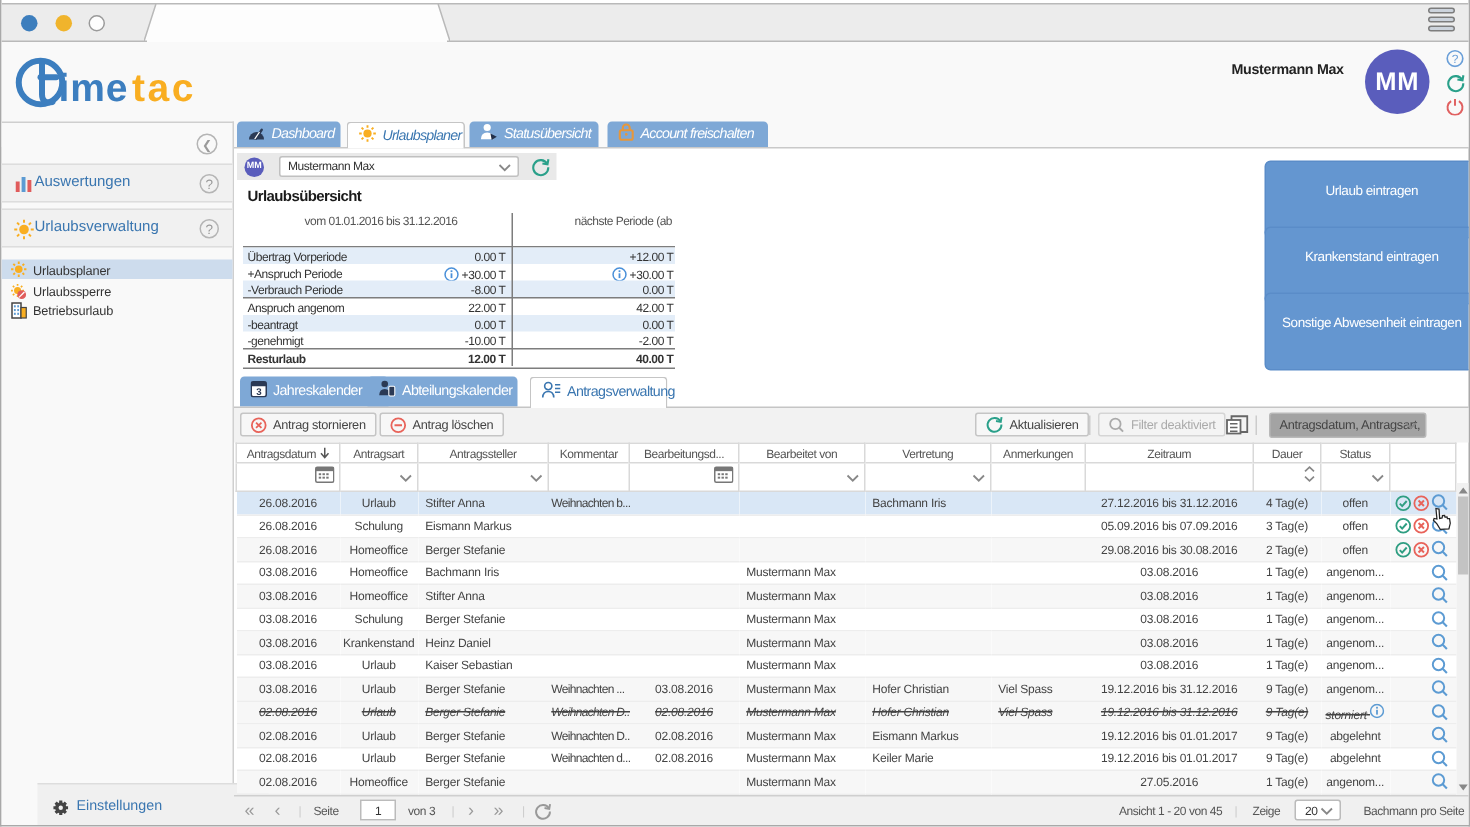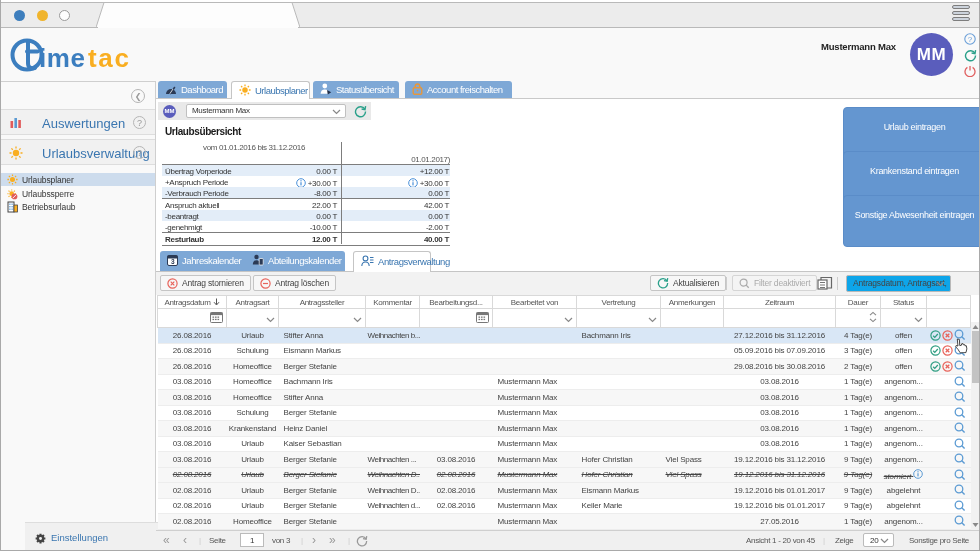--- a/index.html
+++ b/index.html
@@ -22,30 +22,30 @@
 #header { left:0; top:28px; width:980px; height:70px; background:#f9f9f9; }
 #hborder { left:155px; top:98px; width:825px; height:1px; background:#c9c9c9; }
 #uname { position:absolute; left:820px; top:13px; font-size:9.5px; letter-spacing:-0.2px; font-weight:bold; color:#222; }
 #avatar { position:absolute; left:909px; top:5px; width:43px; height:43px; border-radius:50%; background:#5a5dbc; color:#fff; font-weight:bold; font-size:17px; text-align:center; line-height:43px; letter-spacing:0.5px; }
 .hicon { position:absolute; left:963px; }
 
 
 #sidebar { left:0; top:81px; width:155px; height:470px; background:#f9f9f9; border-top:1px solid #cfcfcf; border-right:1px solid #cfcfcf; }
 #collapse { position:absolute; right:10px; top:7px; width:14px; height:14px; border:1px solid #b5b5b5; border-radius:50%; color:#9a9a9a; font-size:8px; text-align:center; line-height:13px; }
 .mrow { position:absolute; left:0; width:154px; height:26px; background:#f1f1f1; border-top:1px solid #ddd; border-bottom:1px solid #ddd; }
-.mrow .lab { position:absolute; left:41px; top:6px; font-size:13px; color:#3a76b0; }
+.mrow .lab { position:absolute; left:22px; top:6px; font-size:10px; color:#3a76b0; }
 .mrow .q, .subq { position:absolute; right:9px; top:6px; width:13px; height:13px; border:1px solid #b5b5b5; border-radius:50%; color:#999; font-size:9px; text-align:center; line-height:12px; }
 .srow { position:absolute; left:0; width:154px; height:13px; font-size:8.5px; letter-spacing:-0.1px; color:#333; }
 .srow.on { background:#cddced; }
 .srow .lab { position:absolute; left:21px; top:1.5px; }
 #einst { position:absolute; left:0; top:440px; width:154px; height:29px; background:#f0f0f0; border-top:1px solid #ddd;margin-left:24px; }
 #einst .lab { position:absolute; left:26px; top:9px; font-size:9.5px; color:#3a76b0; }
 
 
-.tab { position:absolute; top:0; height:17px; background:#7ea8d6; border-radius:3px 3px 0 0; color:#fff; font-size:9.5px; letter-spacing:-0.5px; line-height:17px; white-space:nowrap; }
+.tab { position:absolute; top:0; height:17px; background:#7ea8d6; border-radius:3px 3px 0 0; color:#fff; font-size:9.5px; letter-spacing:-0.5px; line-height:17px; white-space:nowrap;font-style:italic; }
 .tab.on { background:#fff; border:1px solid #c5c5c5; border-bottom:none; color:#3a76b0; height:18px; z-index:3; }
 .tab .ti { display:inline-block; vertical-align:-2px; margin:0 4px 0 7px; }
 
 
 #utool { left:157px; top:102px; width:213px; height:18px; background:#e9e9e9; }
 #mmsmall { position:absolute; left:5px; top:2.5px; width:13px; height:13px; border-radius:50%; background:#5a5dbc; color:#fff; font-size:6px; font-weight:bold; text-align:center; line-height:13px; }
 #usel { position:absolute; left:28px; top:2px; width:160px; height:14px; background:#fff; border:1px solid #c0c0c0; border-radius:2px; font-size:8px; letter-spacing:-0.3px; color:#333; line-height:12px; padding-left:5px; }
 #usel svg { position:absolute; right:4px; top:4px; }
 
 
@@ -70,21 +70,21 @@
 .ltab.on { background:#fff; border:1px solid #c5c5c5; border-bottom:none; color:#3a76b0; height:21px; z-index:3; }
 .ltab .ti { display:inline-block; vertical-align:-2px; margin:0 4px 0 7px; }
 #lborder { left:155px; top:271px; width:825px; height:1px; background:#c5c5c5; }
 
 
 #gtool { left:155px; top:272px; width:825px; height:23px; background:#f2f2f2; }
 .tbtn { position:absolute; top:3px; height:16px; background:#f7f7f7; border:1px solid #c5c5c5; border-radius:2px; font-size:8.5px; letter-spacing:-0.2px; color:#444; line-height:14px; white-space:nowrap; padding:0 6px; }
 .tbtn .ti { display:inline-block; vertical-align:-2.5px; margin-right:4px; }
 .tbtn.dis { color:#aaa; border-color:#d5d5d5; background:#f4f4f4; }
 .tsep { position:absolute; top:5px; width:1px; height:13px; background:#ccc; }
-#gsel { position:absolute; left:690px; top:3px; width:105px; height:17px; background:#0ea5e9; border:1px solid #b9b9b9; border-radius:2px; font-size:8.5px; letter-spacing:-0.2px; color:#444; line-height:15px; padding-left:6px; }
+#gsel { position:absolute; left:690px; top:3px; width:105px; height:17px; background:#a3a3a3; border:1px solid #b9b9b9; border-radius:2px; font-size:8.5px; letter-spacing:-0.2px; color:#444; line-height:15px; padding-left:6px; }
 #gsel svg { position:absolute; right:5px; top:5px; }
 
 
 #grid { left:156px; top:295px; width:815px; }
 #grid table { border-collapse:collapse; table-layout:fixed; width:814px; }
 #ghead td { border:1px solid #d9d9d9; border-bottom:none; height:13px; font-size:8px; letter-spacing:-0.3px; color:#555; text-align:center; overflow:hidden; white-space:nowrap; padding:0 2px; background:#fff; }
 #gfilter td { border:1px solid #d9d9d9; height:17px; background:#fff; text-align:right; padding:0 3px; }
 #gbody td { height:15.5px; font-size:8px; letter-spacing:-0.15px; color:#444; overflow:hidden; white-space:nowrap; border-bottom:1px solid #ededed; padding:0 2px; }
 #gbody tr.alt td { background:#f7f7f7; }
 #gbody tr.sel td { background:#d9e7f6; }
@@ -252,21 +252,21 @@
           <path d="M1 1l3.5 3.5L8 1" fill="none" stroke="#888" stroke-width="1.2"></path>
         </svg></div>
     <svg style="position:absolute;left:196px;top:2.5px" width="13" height="13" viewBox="0 0 13 13">
         <path d="M10.8 4.2 A5 5 0 1 0 11.5 6.5" fill="none" stroke="#2aa08a" stroke-width="1.4"></path>
         <path d="M11.6 1.2 L11 4.6 L7.6 4" fill="none" stroke="#2aa08a" stroke-width="1.4"></path>
       </svg>
   </div>
 
   <div id="uvtitle" class="abs">Urlaubsübersicht</div>
   <div class="uvhead" style="left:0;top:143px;width:304px;text-align:right">vom 01.01.2016 bis 31.12.2016</div>
-  <div class="uvhead" style="left:0;top:155px;width:449px;text-align:right">01.01.2017)</div>
+  <div class="uvhead" style="left:0;top:143px;width:447px;text-align:right">nächste Periode (ab</div>
   <div id="uvtable" class="abs">
     <div class="uvsep" style="top:0"></div>
     <div class="uvrow blue" style="top:1px">
         <span class="l">Übertrag Vorperiode</span>
         <span class="v1">0.00 T</span>
         <span class="v2">+12.00 T</span>
       </div>
     <div class="uvrow" style="top:12px">
         <span class="l">+Anspruch Periode</span>
         <span class="v1"><svg width="10" height="10" viewBox="0 0 10 10">
@@ -280,21 +280,21 @@
             <rect x="4.4" y="2.2" width="1.2" height="1.2" fill="#4a90d9"></rect>
           </svg> +30.00 T</span>
       </div>
     <div class="uvrow blue" style="top:23px">
         <span class="l">-Verbrauch Periode</span>
         <span class="v1">-8.00 T</span>
         <span class="v2">0.00 T</span>
       </div>
     <div class="uvsep" style="top:34px"></div>
     <div class="uvrow" style="top:35px">
-        <span class="l">Anspruch aktuell</span>
+        <span class="l">Anspruch angenom</span>
         <span class="v1">22.00 T</span>
         <span class="v2">42.00 T</span>
       </div>
     <div class="uvrow blue" style="top:46px">
         <span class="l">-beantragt</span>
         <span class="v1">0.00 T</span>
         <span class="v2">0.00 T</span>
       </div>
     <div class="uvrow" style="top:57px">
         <span class="l">-genehmigt</span>
@@ -321,21 +321,21 @@
             <rect x="0.5" y="0.5" width="10" height="10" rx="1.5" fill="#fff" stroke="#2b3a55" stroke-width="1"></rect>
             <rect x="0.5" y="0.5" width="10" height="3" fill="#2b3a55"></rect>
             <text x="5.5" y="9.3" text-anchor="middle" font-size="6.5" font-weight="bold" fill="#2b3a55" font-family="Liberation Sans">3</text>
           </svg></span>Jahreskalender</div>
     <div class="ltab" style="left:89px;width:100px">
       <span class="ti"><svg width="12" height="12" viewBox="0 0 12 12">
             <circle cx="4.5" cy="3" r="2.2" fill="#2b3a55"></circle>
             <path d="M0.8 10.5 Q1 6.3 4.5 6.3 T8.2 10.5 Z" fill="#2b3a55"></path>
             <rect x="7.2" y="4.5" width="4" height="6.5" rx="0.8" fill="#2b3a55" stroke="#fff" stroke-width="0.7"></rect>
           </svg></span>Abteilungskalender</div>
-    <div class="ltab on" style="left:197px;width:78px">
+    <div class="ltab on" style="left:197px;width:92px">
       <span class="ti"><svg width="13" height="12" viewBox="0 0 13 12">
             <circle cx="4.5" cy="3.4" r="2.4" fill="none" stroke="#3a76b0" stroke-width="1.1"></circle>
             <path d="M0.8 11 Q1 7 4.5 7 T8.2 11" fill="none" stroke="#3a76b0" stroke-width="1.1"></path>
             <path d="M9 2.5h3.5M9 5h3.5M9 7.5h3.5" stroke="#3a76b0" stroke-width="1"></path>
           </svg></span>Antragsverwaltung</div>
   </div>
   <div id="lborder" class="abs"></div>
 
   <div id="gtool" class="abs">
     <div class="tbtn" style="left:4px">
@@ -727,16 +727,16 @@
     <svg class="it" style="left:200px;top:4px" width="12" height="12" viewBox="0 0 13 13">
         <path d="M10.8 4.2 A5 5 0 1 0 11.5 6.5" fill="none" stroke="#999" stroke-width="1.4"></path>
         <path d="M11.6 1.2 L11 4.6 L7.6 4" fill="none" stroke="#999" stroke-width="1.4"></path>
       </svg>
     <span class="it" style="left:590px">Ansicht 1 - 20 von 45</span>
     <span class="it" style="left:667px;color:#ccc">|</span>
     <span class="it" style="left:679px">Zeige</span>
     <div id="psel">20<svg style="position:absolute;right:4px;top:4px" width="9" height="6" viewBox="0 0 9 6">
           <path d="M1 1l3.5 3.5L8 1" fill="none" stroke="#888" stroke-width="1.2"></path>
         </svg></div>
-    <span class="it" style="left:753px">Sonstige pro Seite</span>
+    <span class="it" style="left:753px">Bachmann pro Seite</span>
   </div>
 
 </div>
 
 </body></html>

